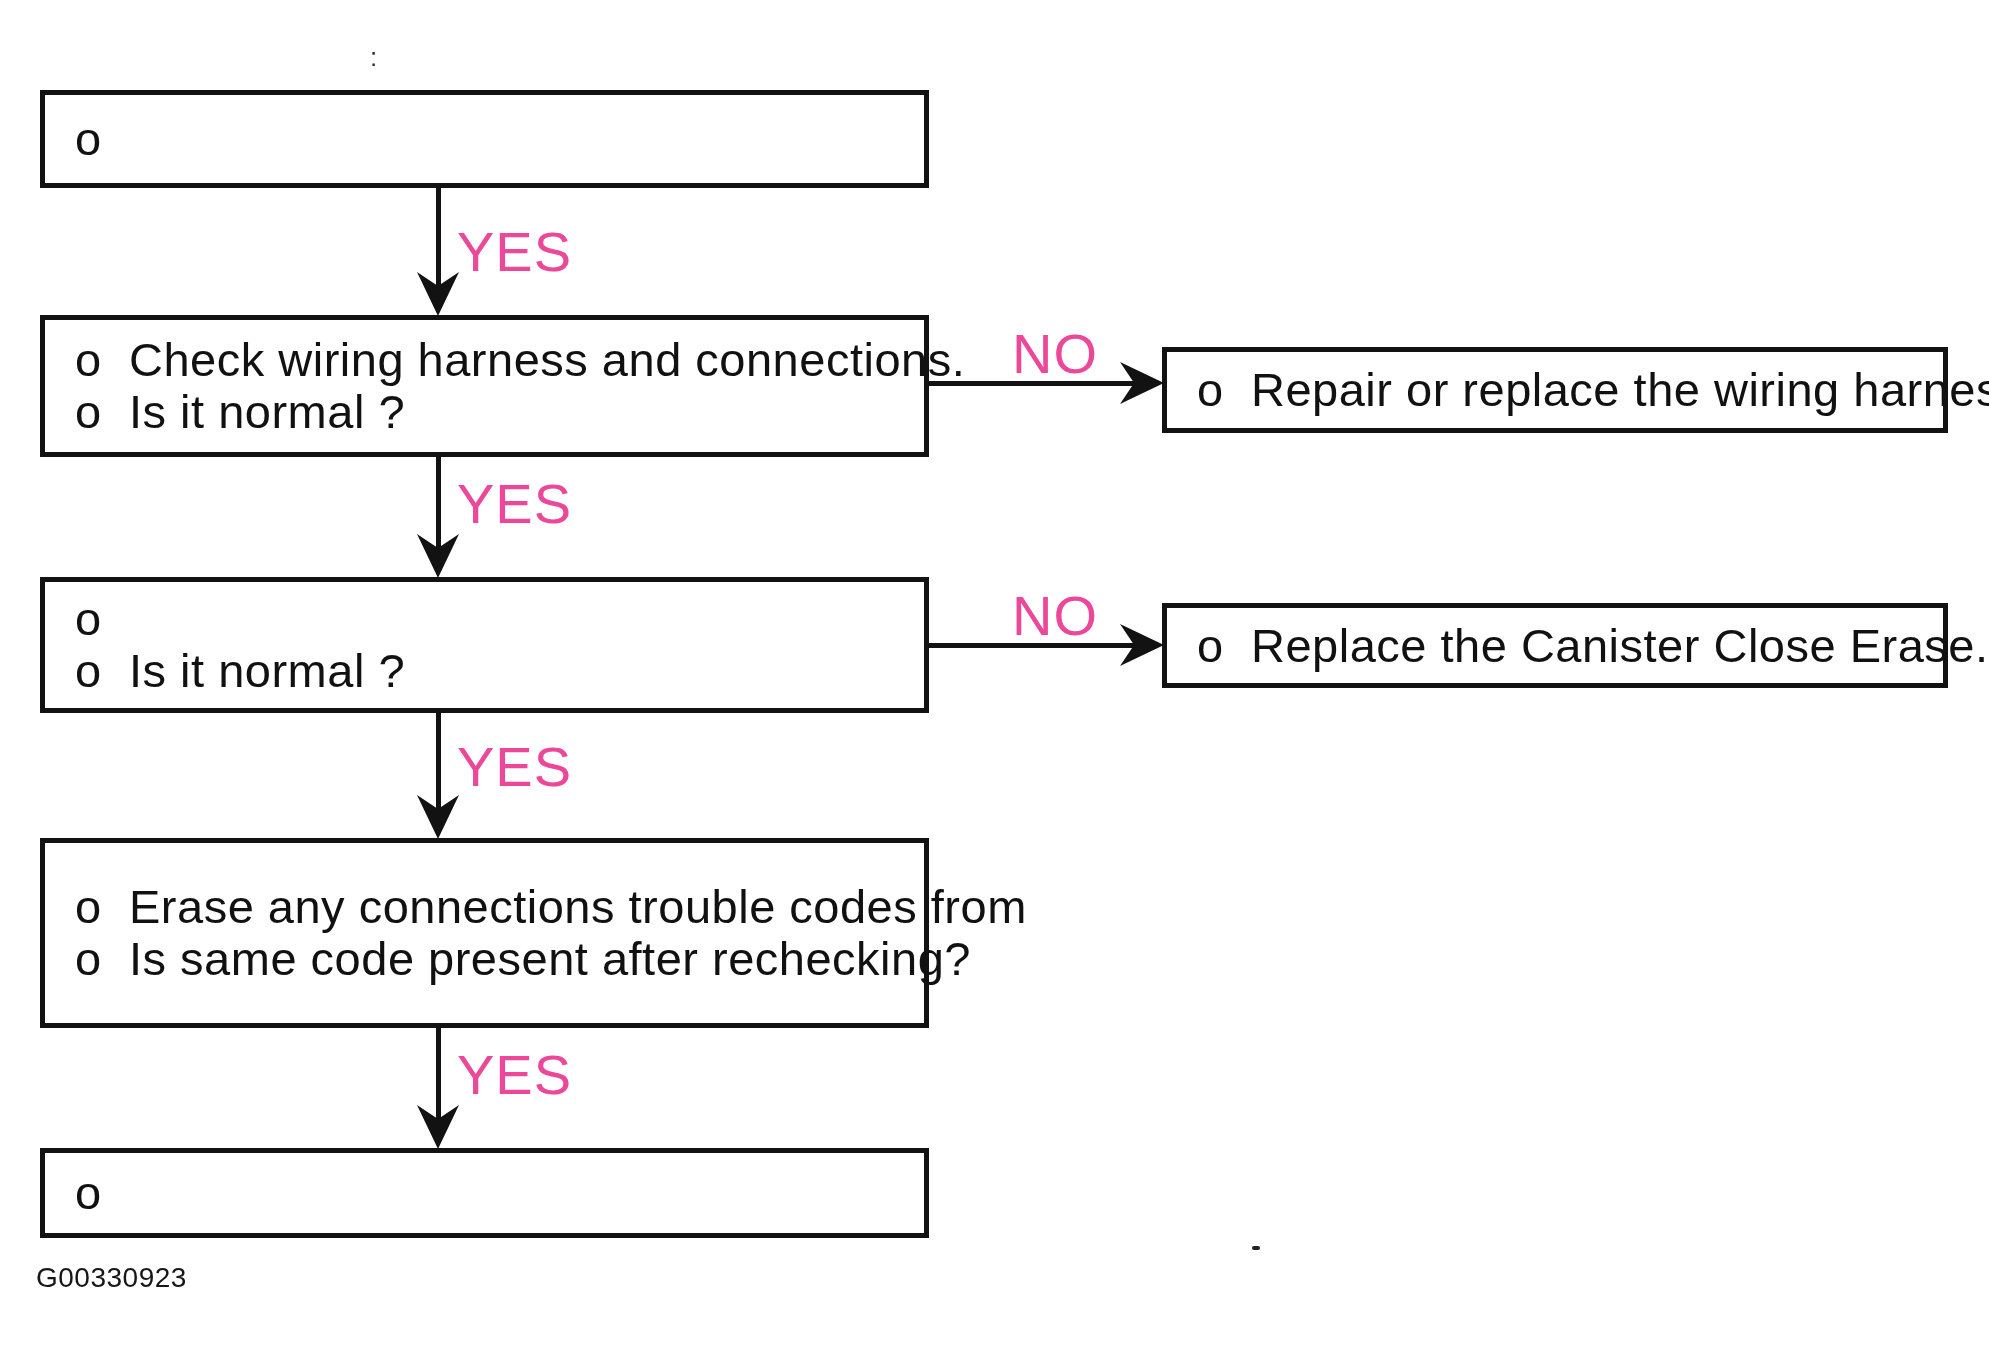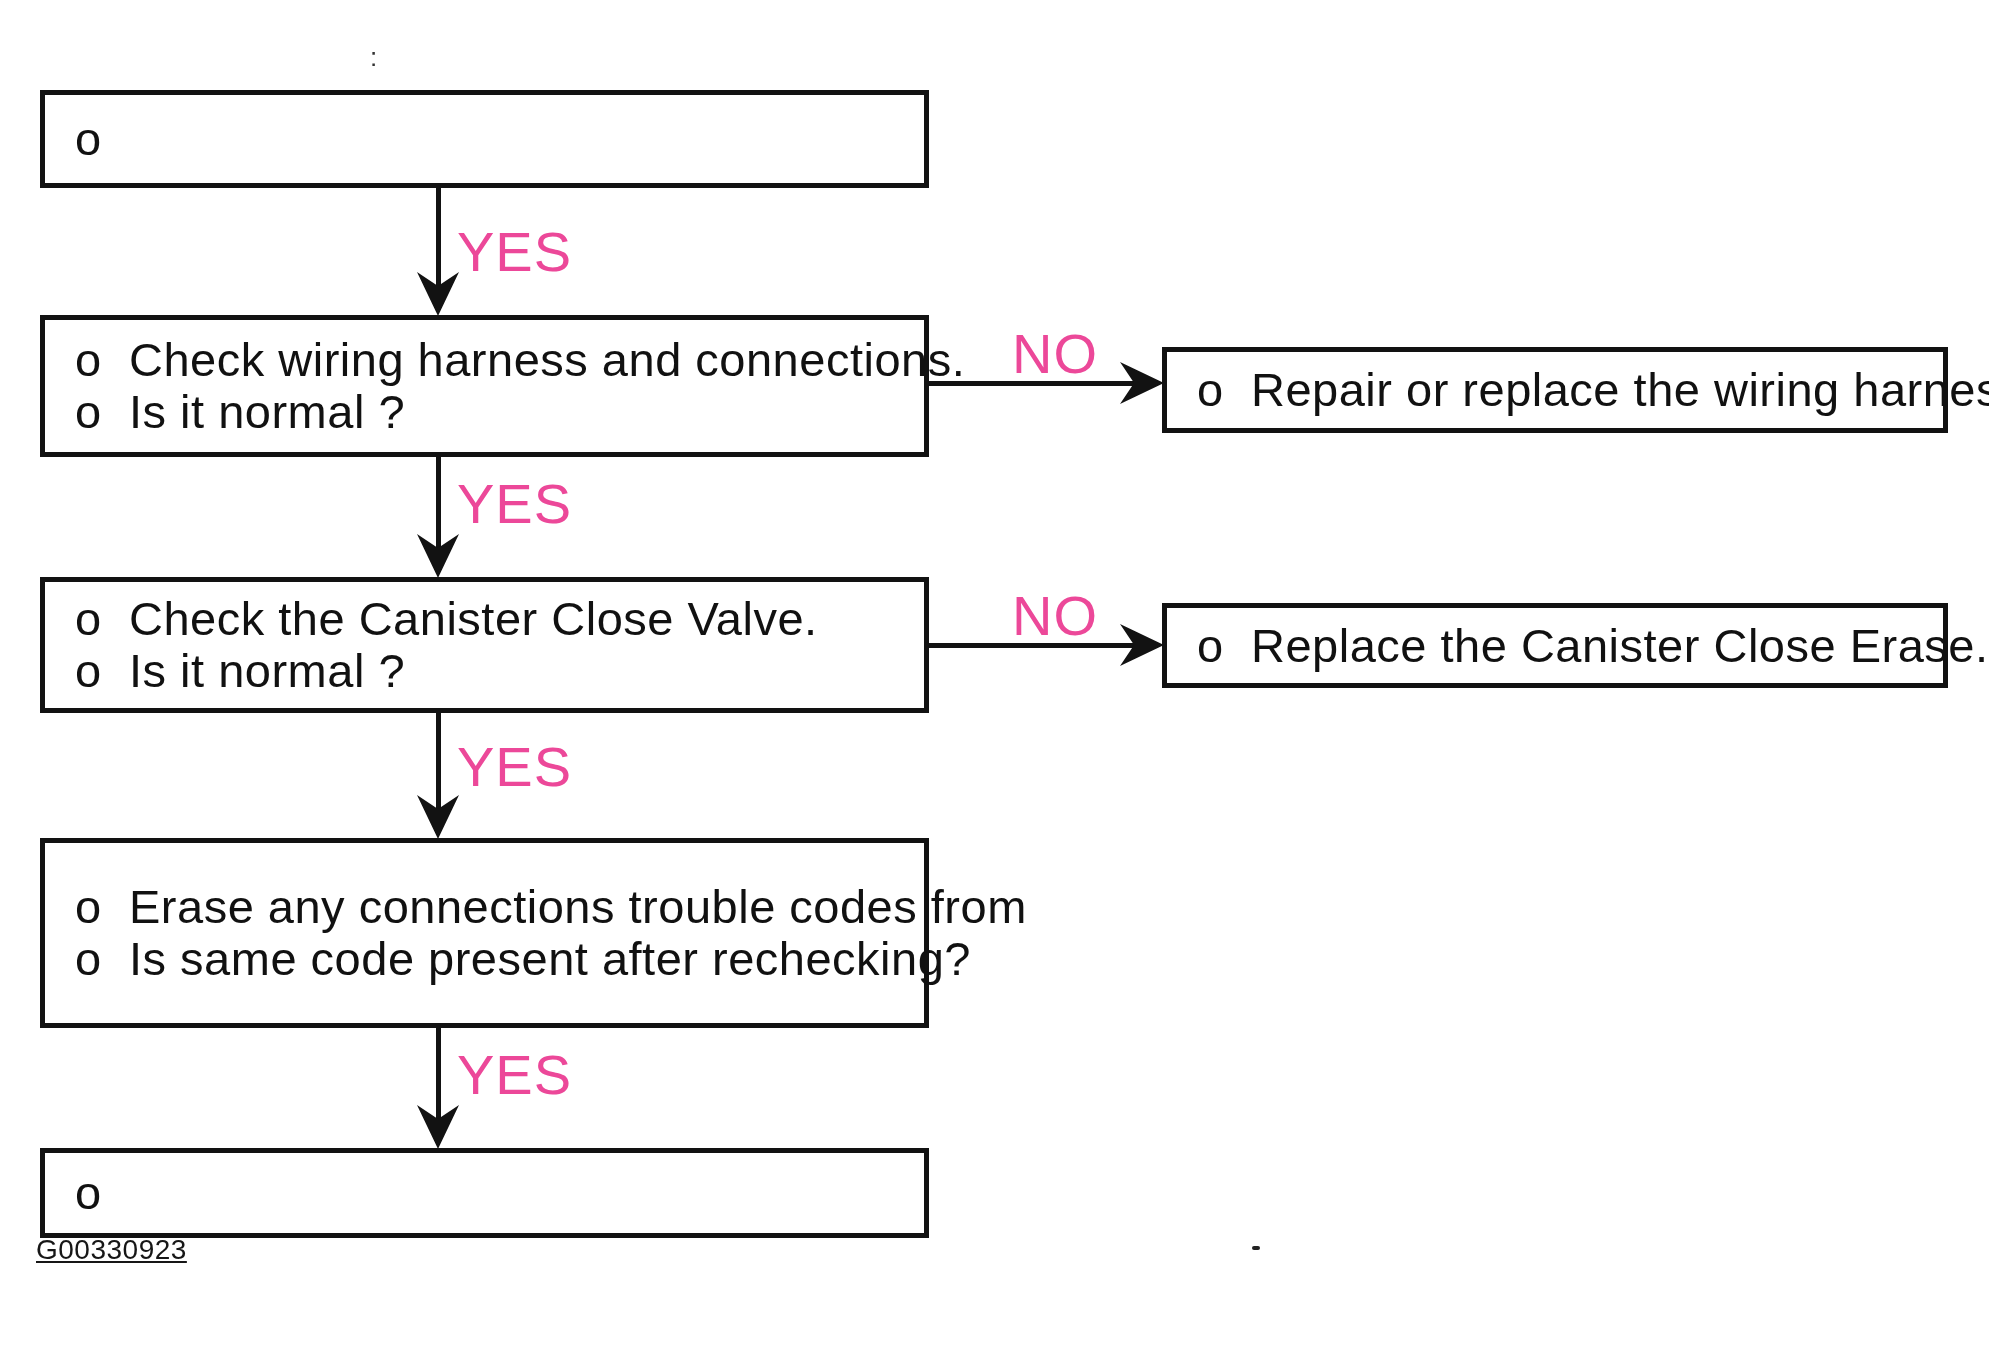--- a/index.html
+++ b/index.html
@@ -71,25 +71,24 @@
     font-size: 56px;
     line-height: 44px;
     letter-spacing: 1px;
     color: #ec4899;
     white-space: nowrap;
   }
   
   .figure-code {
     position: absolute;
     left: 36px;
-    top: 1234px;
+    top: 1262px;
     font-size: 28px;
     letter-spacing: 0.5px;
     color: #161616;
-    text-decoration: underline;
   }
   
   .artifact {
     position: absolute;
     background: #222222;
     border-radius: 2px;
   }
   .artifact-colon {
     position: absolute;
     font-size: 26px;
@@ -137,21 +136,20 @@
     </div>
   </div>
 
   <div class="vline" style="left:436px; top:457px; height:95px;"></div>
   <div class="ah-down" style="left:417px; top:534px;"></div>
   <div class="edge-label" style="left:457px; top:482px;">YES</div>
 
   <div class="fbox" style="left:40px; top:577px; width:889px; height:136px;">
     <div class="line">
       <span class="bullet">o</span>
-      <span>Check the Canister Close Valve.</span>
     </div>
     <div class="line">
       <span class="bullet">o</span>
       <span>Is it normal ?</span>
     </div>
   </div>
 
   <div class="hline" style="left:929px; top:643px; width:205px;"></div>
   <div class="ah-right" style="left:1120px; top:624px;"></div>
   <div class="edge-label" style="left:1012px; top:594px;">NO</div>

